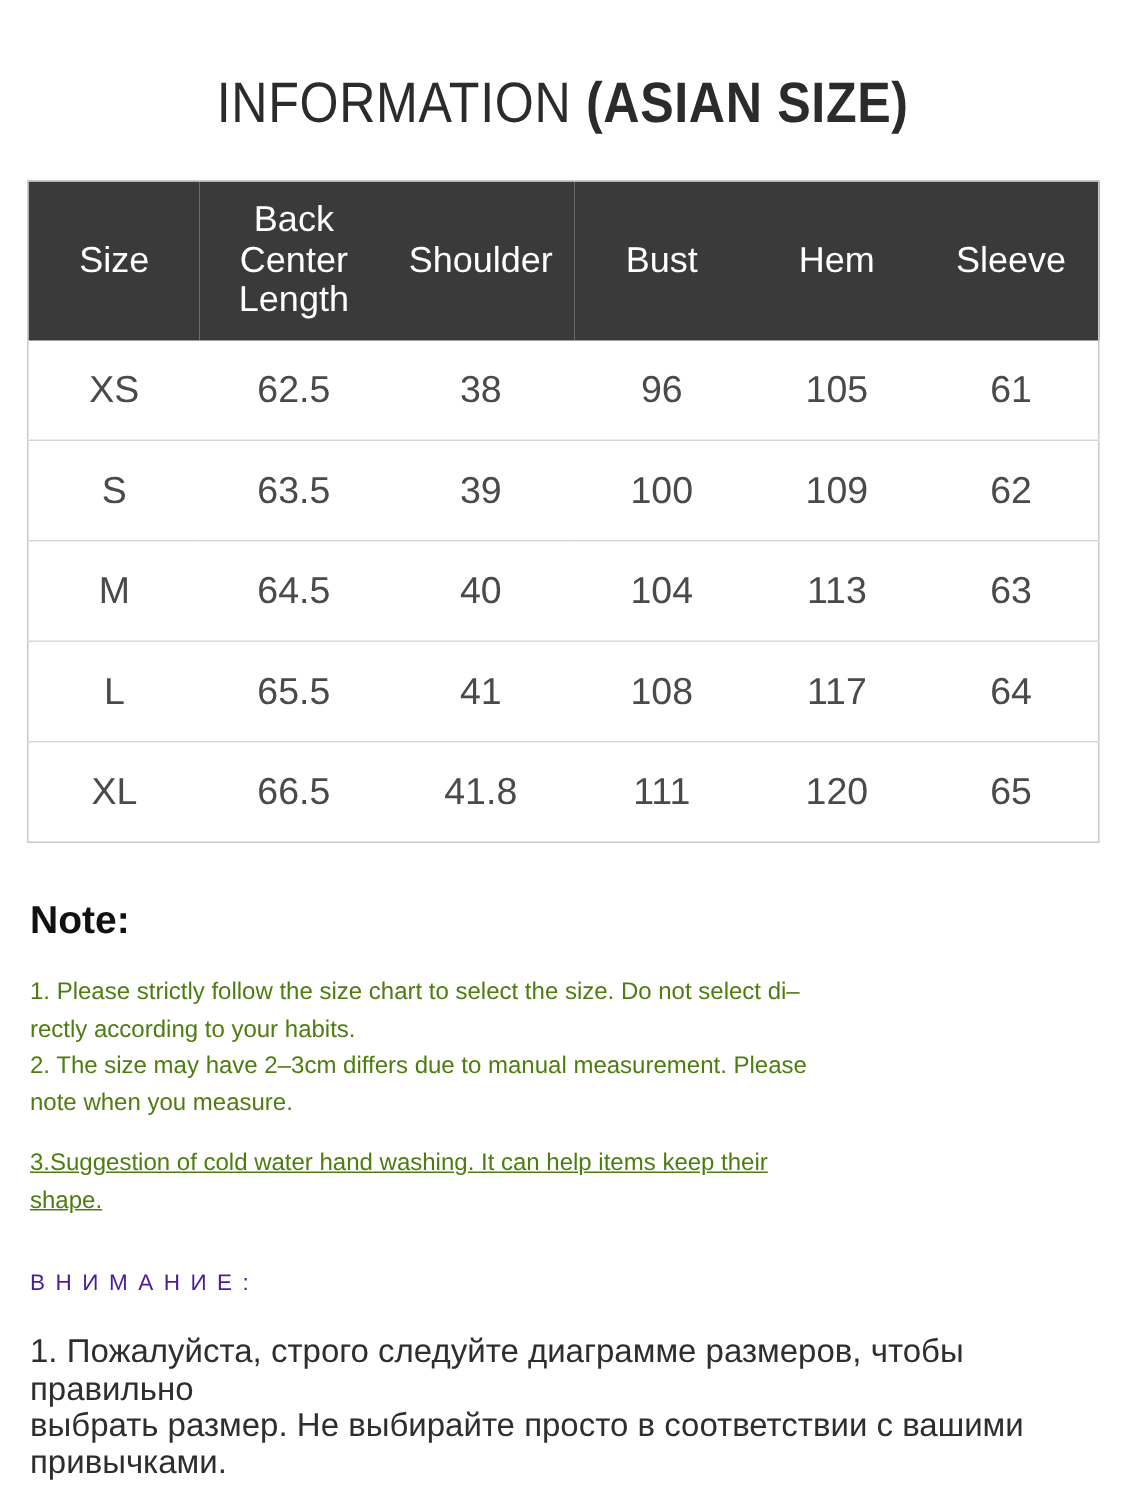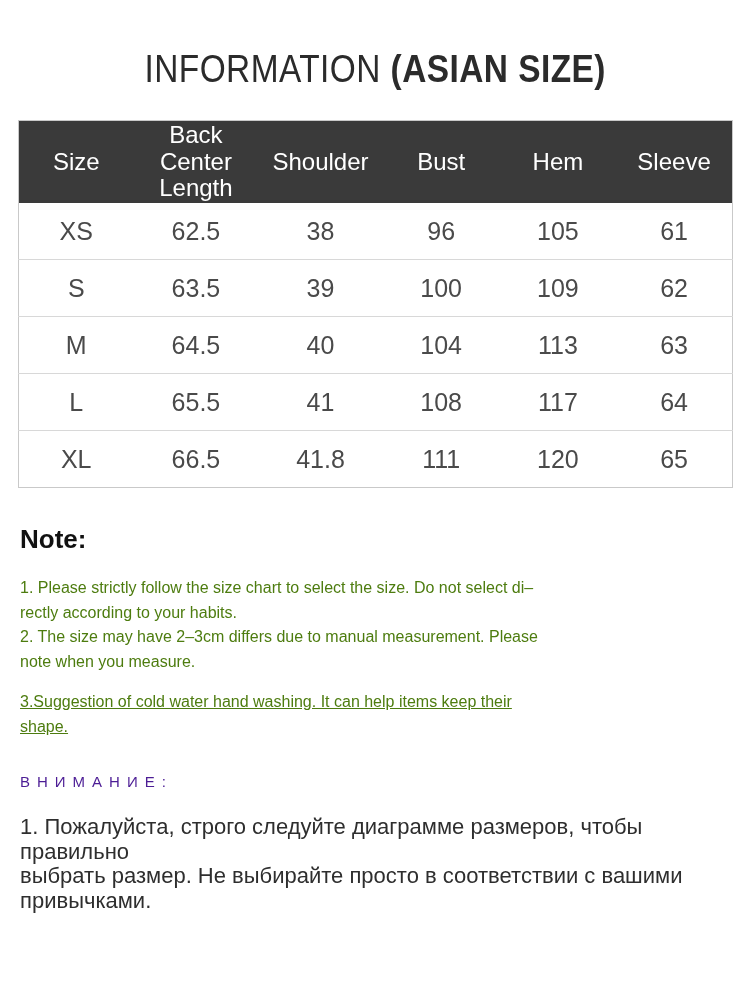--- a/index.html
+++ b/index.html
@@ -35,32 +35,32 @@
   table.size-table {
     margin: 29px 0 0 18px;
     width: 715px;
     border-collapse: collapse;
     table-layout: fixed;
     border: 1px solid #c9c9c9;
   }
   table.size-table thead th {
     background: #3a3a3a;
     color: #ffffff;
-    height: 82px;
+    height: 106px;
     font-size: 24px;
     font-weight: normal;
     text-align: center;
     vertical-align: middle;
     white-space: pre-line;
     line-height: 1.1;
     padding: 0;
     border: none;
   }
   table.size-table tbody td {
-    height: 56px;
+    height: 66px;
     text-align: center;
     vertical-align: middle;
     font-size: 25px;
     color: #4a4a4a;
     border-top: 1px solid #d8d8d8;
     padding: 0;
   }
   table.size-table tbody tr:first-child td { border-top: none; }
   col.c-size     { width: 16.1%; }
   col.c-bcl      { width: 17.5%; }

